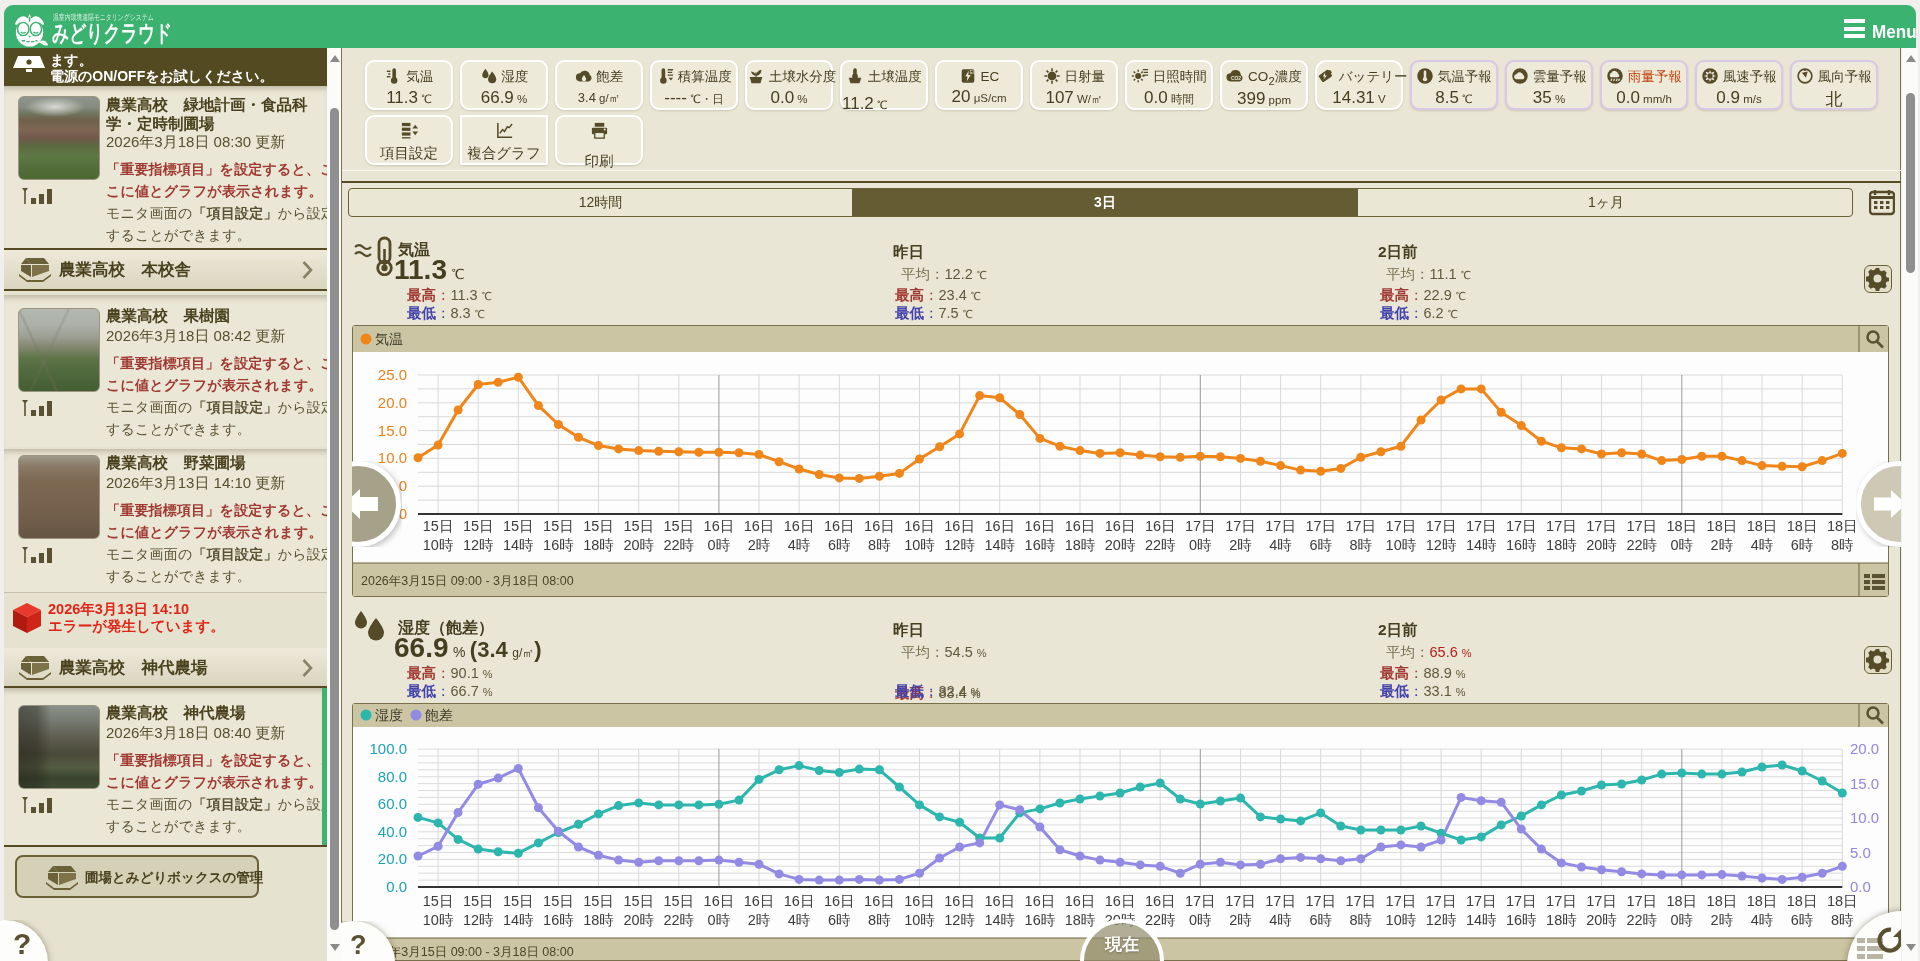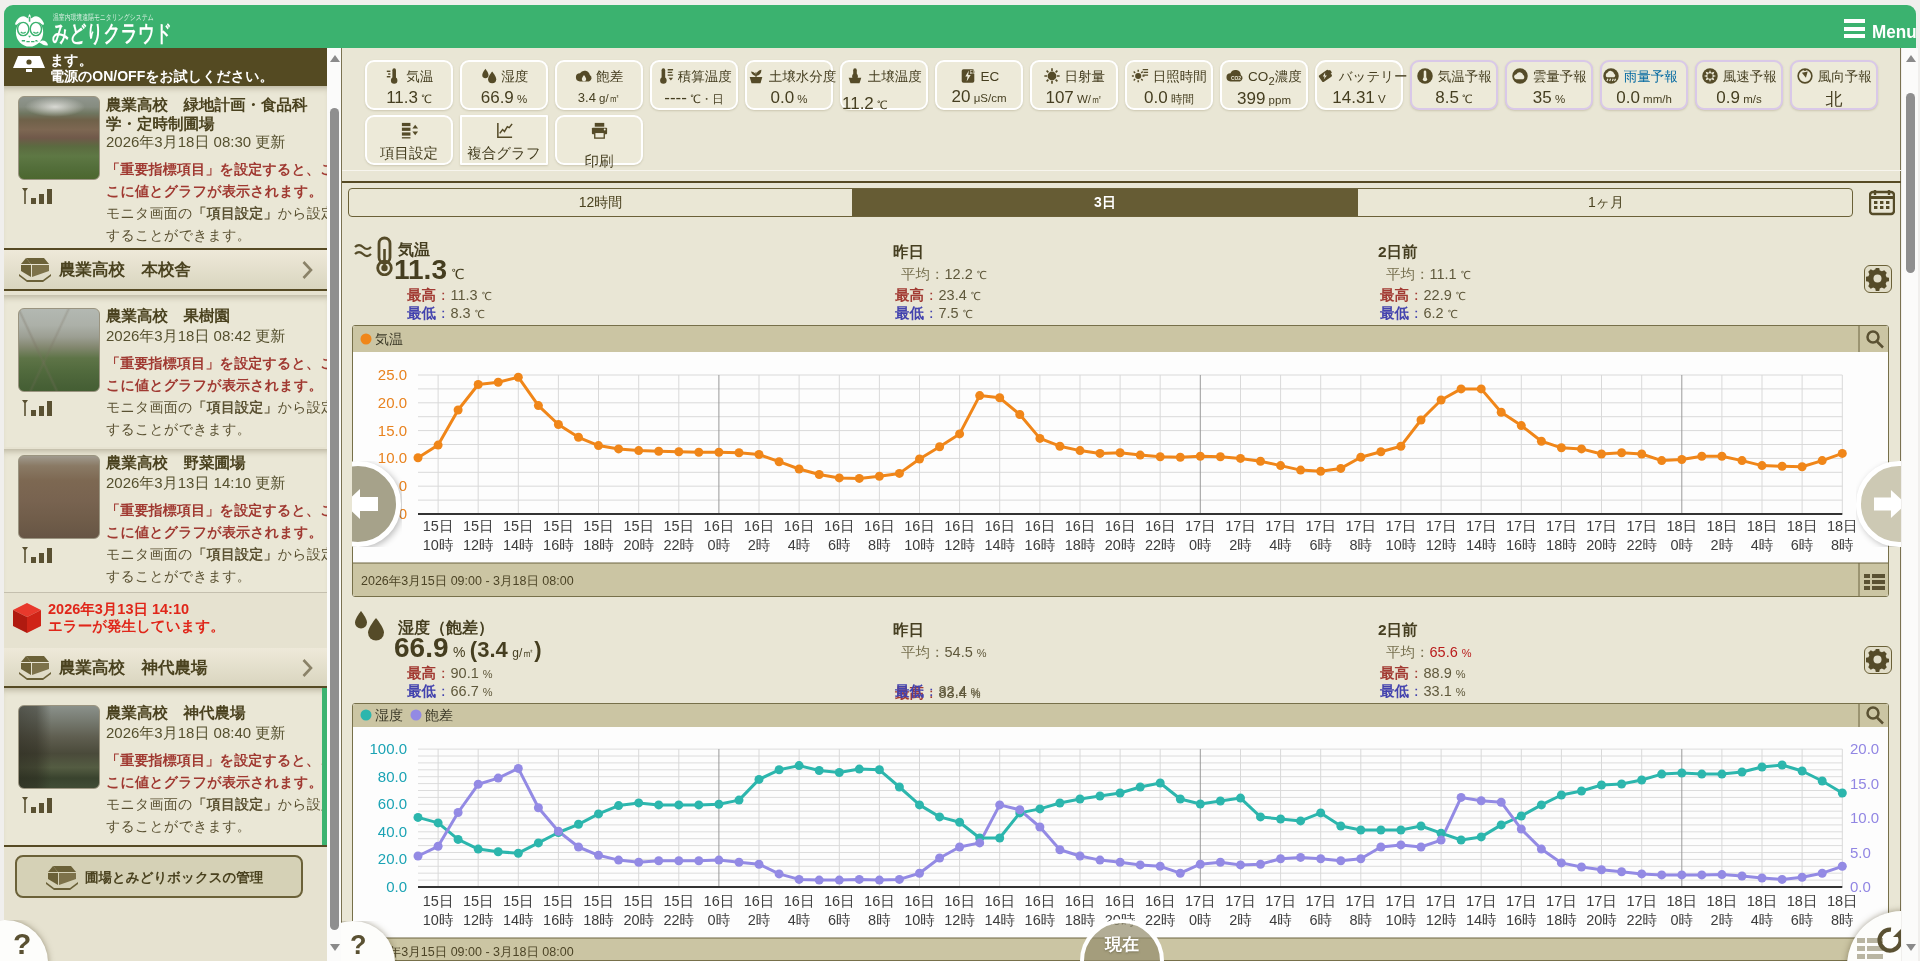--- a/index.html
+++ b/index.html
@@ -142,21 +142,21 @@
         <rect x="26" y="3" width="5" height="15"></rect>
       </g>
     </svg>
   <div class="abs" style="left:102px;top:15px;font-size:15.5px;font-weight:bold;color:#4a421f">農業高校　神代農場</div>
   <div class="abs" style="left:102px;top:36px;font-size:15px;color:#55502e">2026年3月18日 08:40 更新</div>
   <div class="abs" style="left:102px;top:61px;font-size:14px;font-weight:bold;color:#a03931;line-height:22px;white-space:nowrap;letter-spacing:.2px">「重要指標項目」を設定すると、こ<br>こに値とグラフが表示されます。</div>
   <div class="abs" style="left:102px;top:105px;font-size:14px;color:#5a5132;line-height:22px;white-space:nowrap;letter-spacing:.2px">モニタ画面の<b>「項目設定」</b>から設定<br>することができます。</div>
   <div class="abs" style="right:0;top:0;width:5px;height:100%;background:#3cb370"></div>
 </div>
 <div class="abs" style="left:4px;top:845px;width:323px;height:2px;background:#564a24"></div>
-<div class="abs" style="left:15px;top:855px;width:288px;height:43px;background:#d5d1b6;border:2px solid #6b6138;border-radius:8px">
+<div class="abs" style="left:15px;top:855px;width:244px;height:43px;background:#d5d1b6;border:2px solid #6b6138;border-radius:8px">
   <div class="abs" style="left:28px;top:7px"><svg width="34" height="28" viewBox="0 0 34 28">
         <g fill="#6b6138">
 <path d="M8 2 L26 2 L31 8 L13 8 Z"></path>
           <path d="M8 2 L3 8 L13 8 Z"></path>
 <path d="M3 9 L13 9 L13 21 L3 15 Z"></path>
           <path d="M14 9 L31 9 L31 15 L14 21 Z" fill="#7d724a"></path>
 <path d="M1 18 L9 24 L25 24 L33 18 L33 20 L25 26 L9 26 L1 20 Z"></path>
         </g>
       </svg></div>
   <div class="abs" style="left:68px;top:12px;font-size:13.5px;font-weight:bold;color:#4a421f;white-space:nowrap">圃場とみどりボックスの管理</div>
@@ -297,21 +297,21 @@
 <div class="abs" style="left:1505px;top:60px;width:88px;height:50px;background:#edead9;border:2px solid #d9c8e8;border-radius:9px;box-shadow:0 1px 2px rgba(120,110,70,.25)">
   <div style="text-align:center;margin-top:5px;font-size:13.5px;color:#453e20;white-space:nowrap"><svg width="18" height="18" viewBox="0 0 20 20" style="vertical-align:-4px">
         <g fill="#554b28">
           <circle cx="10" cy="10" r="8.6"></circle>
           <path d="M5.5 13.5 A2.8 2.8 0 0 1 6 8 A4 4 0 0 1 13.5 9 A2.6 2.6 0 0 1 13.5 13.5Z" fill="#edead9"></path>
         </g>
       </svg> 雲量予報</div>
   <div style="text-align:center;margin-top:2px;color:#453e20"><span style="font-size:17px">35</span> <span style="font-size:11.5px">%</span></div>
 </div>
 <div class="abs" style="left:1600px;top:60px;width:88px;height:50px;background:#edead9;border:2px solid #d9c8e8;border-radius:9px;box-shadow:0 1px 2px rgba(120,110,70,.25)">
-  <div style="text-align:left;margin-top:5px;font-size:13.5px;color:#0369a1;white-space:nowrap"><svg width="18" height="18" viewBox="0 0 20 20" style="vertical-align:-4px">
+  <div style="text-align:center;margin-top:5px;font-size:13.5px;color:#c2410c;white-space:nowrap"><svg width="18" height="18" viewBox="0 0 20 20" style="vertical-align:-4px">
         <g fill="#554b28">
           <circle cx="10" cy="10" r="8.6"></circle>
           <path d="M5.5 11.5 A2.8 2.8 0 0 1 6 6.5 A4 4 0 0 1 13.5 7.5 A2.6 2.6 0 0 1 13.5 11.5Z" fill="#edead9"></path>
           <path d="M6.5 13 l-1 2.5 M9.5 13 l-1 2.5 M12.5 13 l-1 2.5 M15 13 l-1 2.5" stroke="#edead9" stroke-width="1.3"></path>
         </g>
       </svg> 雨量予報</div>
   <div style="text-align:center;margin-top:2px;color:#453e20"><span style="font-size:17px">0.0</span> <span style="font-size:11.5px">mm/h</span></div>
 </div>
 <div class="abs" style="left:1695px;top:60px;width:88px;height:50px;background:#edead9;border:2px solid #d9c8e8;border-radius:9px;box-shadow:0 1px 2px rgba(120,110,70,.25)">
   <div style="text-align:center;margin-top:5px;font-size:13.5px;color:#453e20;white-space:nowrap"><svg width="18" height="18" viewBox="0 0 20 20" style="vertical-align:-4px">

